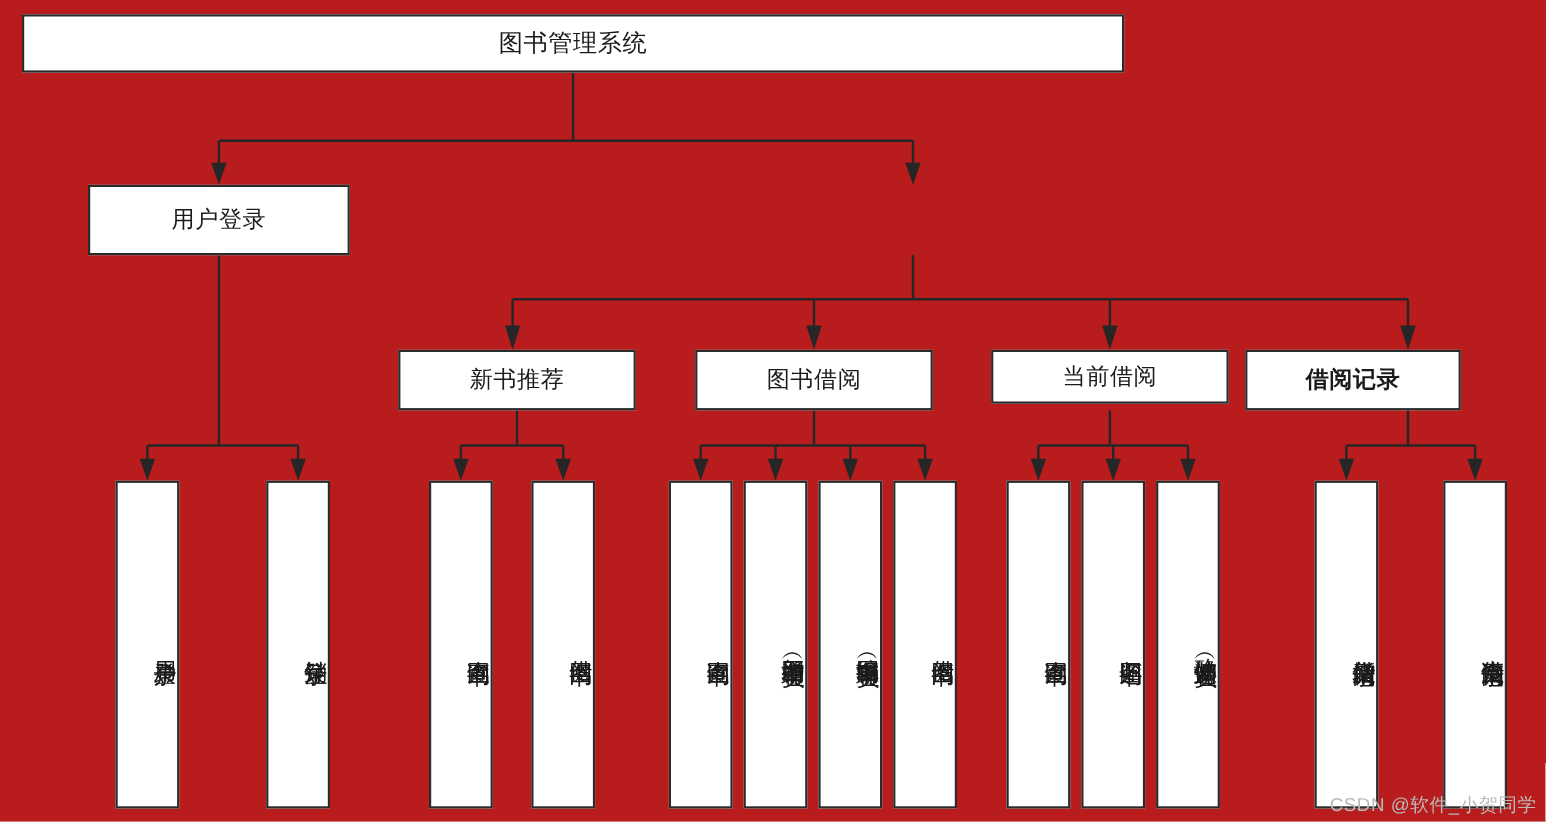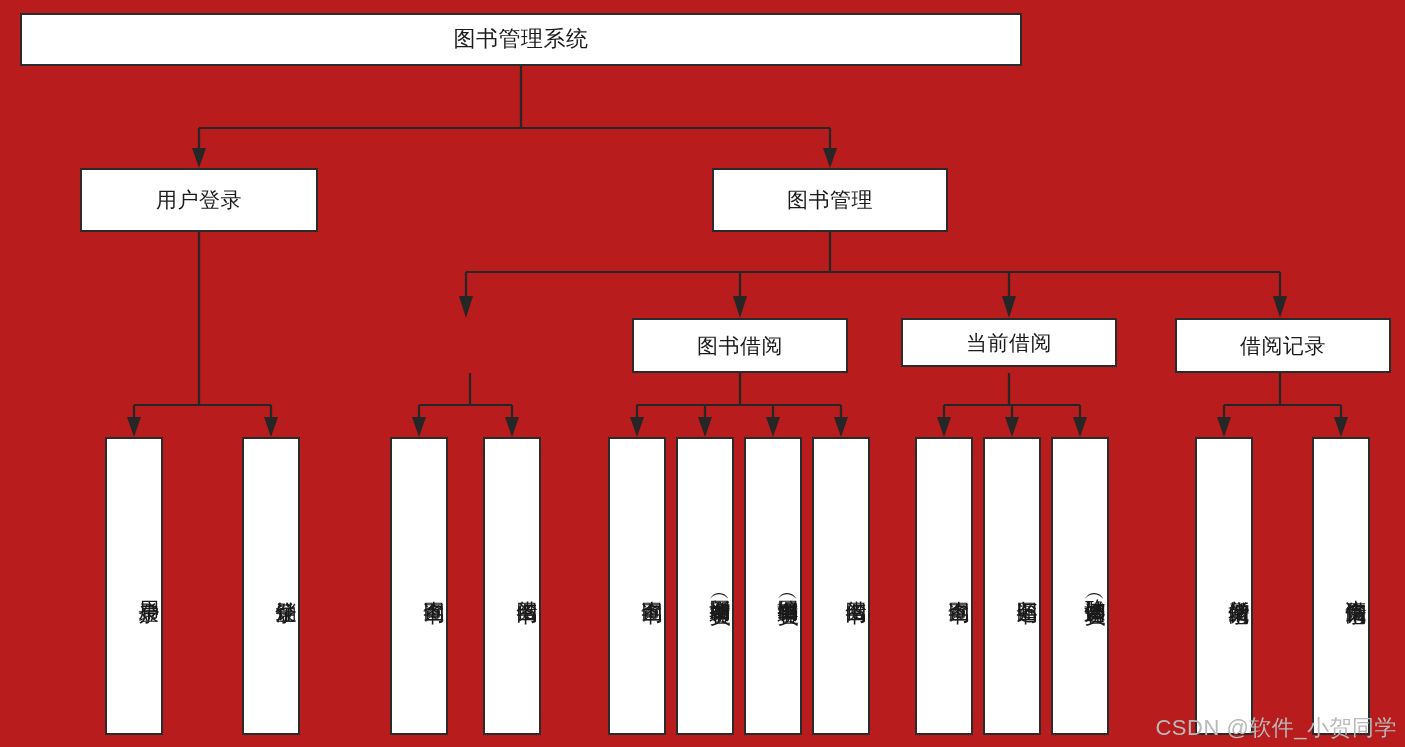--- a/index.html
+++ b/index.html
@@ -62,21 +62,21 @@
     line-height: 1.12;
     white-space: nowrap;
   }
   .node.root { font-size: 22px; }
 
   
   #watermark {
     position: absolute;
     right: 8px;
     bottom: 4px;
-    font-size: 22px;
+    font-size: 17px;
     color: #b9b9b9;
     letter-spacing: 0.5px;
     white-space: nowrap;
     user-select: none;
   }
 </style>
 </head>
 <body>
 
 <div id="canvas">
@@ -142,28 +142,28 @@
     <line x1="1224" y1="405" x2="1224" y2="421"></line>
     <polygon class="arrowhead" points="1224,437 1217,417 1231,417"></polygon>
     <line x1="1341" y1="405" x2="1341" y2="421"></line>
     <polygon class="arrowhead" points="1341,437 1334,417 1348,417"></polygon>
   </svg>
 
   <div class="node h root" style="left:20px; top:13px; width:1002px; height:53px;">图书管理系统</div>
 
   <div class="node h" style="left:80px; top:168px; width:238px; height:64px;">用户登录</div>
 
-  <div class="node h" style="left:712px; top:168px; width:236px; height:64px;">图书管理</div>
-
+
+  <div class="node h" style="left:362px; top:318px; width:216px; height:55px;">新书推荐</div>
 
   <div class="node h" style="left:632px; top:318px; width:216px; height:55px;">图书借阅</div>
 
   <div class="node h" style="left:901px; top:318px; width:216px; height:49px;">当前借阅</div>
 
-  <div class="node h" style="left:1175px; top:318px; width:216px; height:55px;">借阅记录</div>
+  <div class="node h" style="left:1132px; top:318px; width:196px; height:55px;font-weight:bold;">借阅记录</div>
 
   <div class="node v" style="left:105px; top:437px; width:58px; height:298px;">
     <span class="vlabel">用户登录</span>
   </div>
 
   <div class="node v" style="left:242px; top:437px; width:58px; height:298px;">
     <span class="vlabel">注销登录</span>
   </div>
 
   <div class="node v" style="left:390px; top:437px; width:58px; height:298px;">

